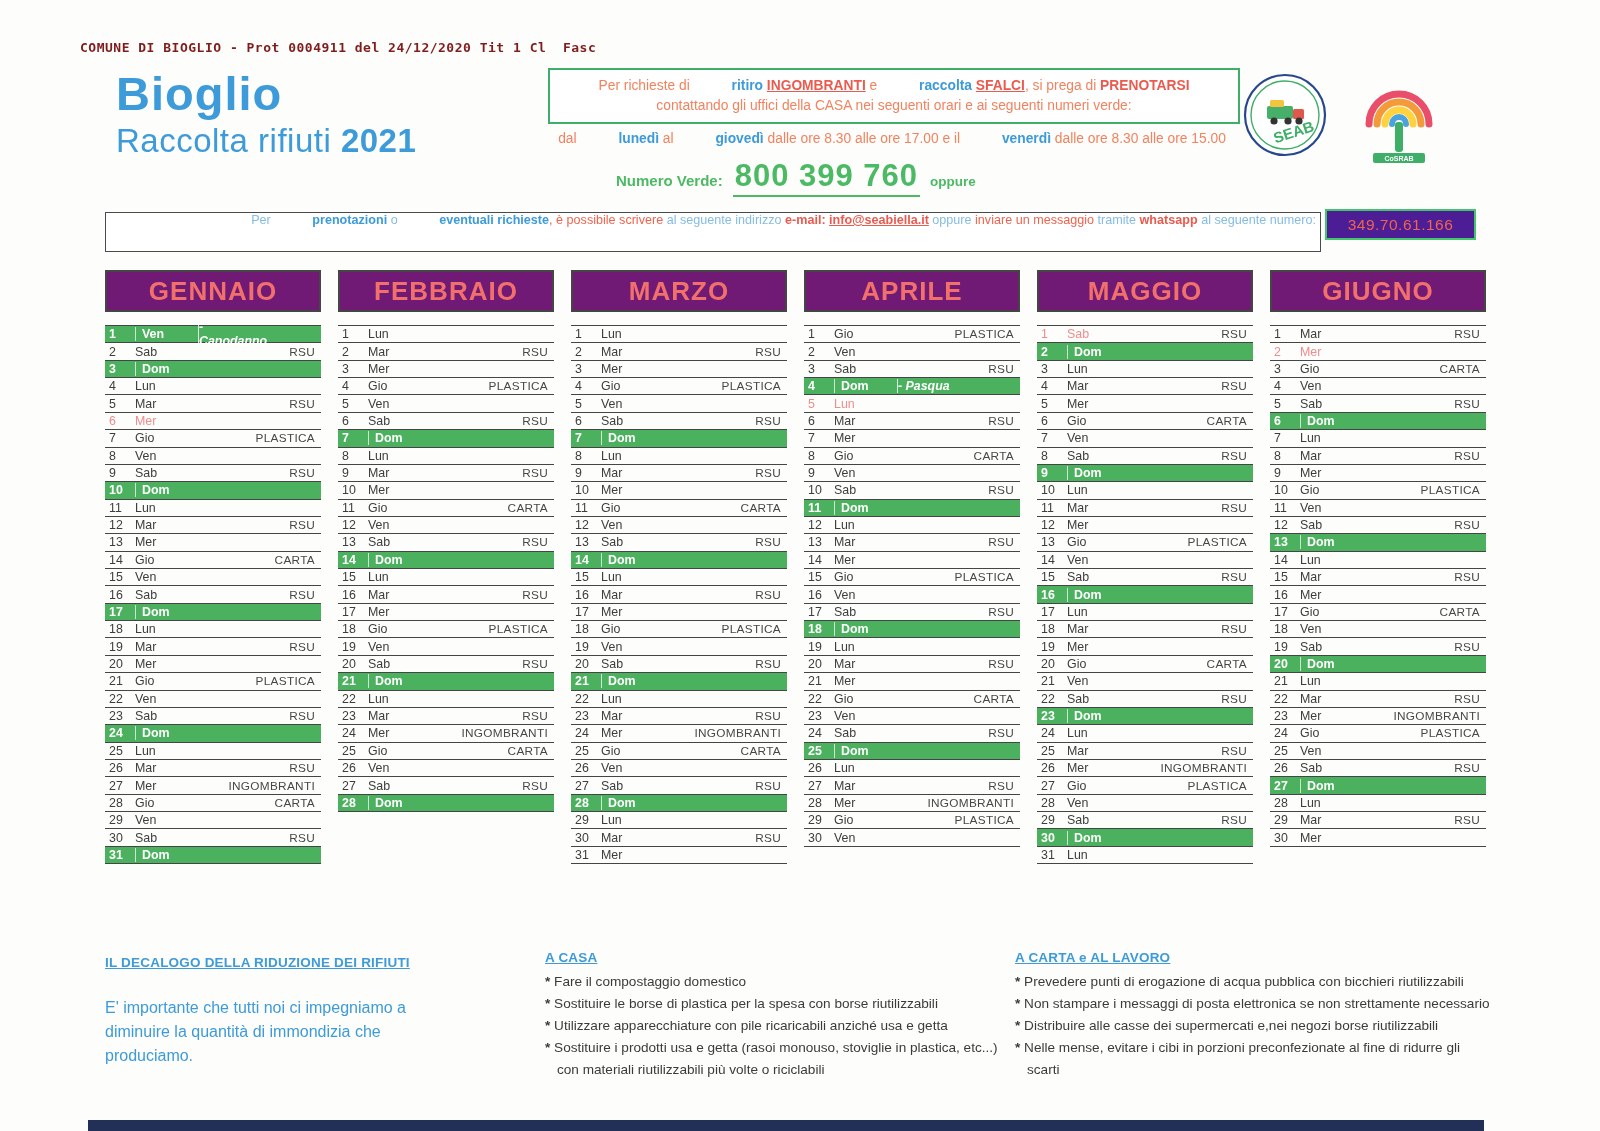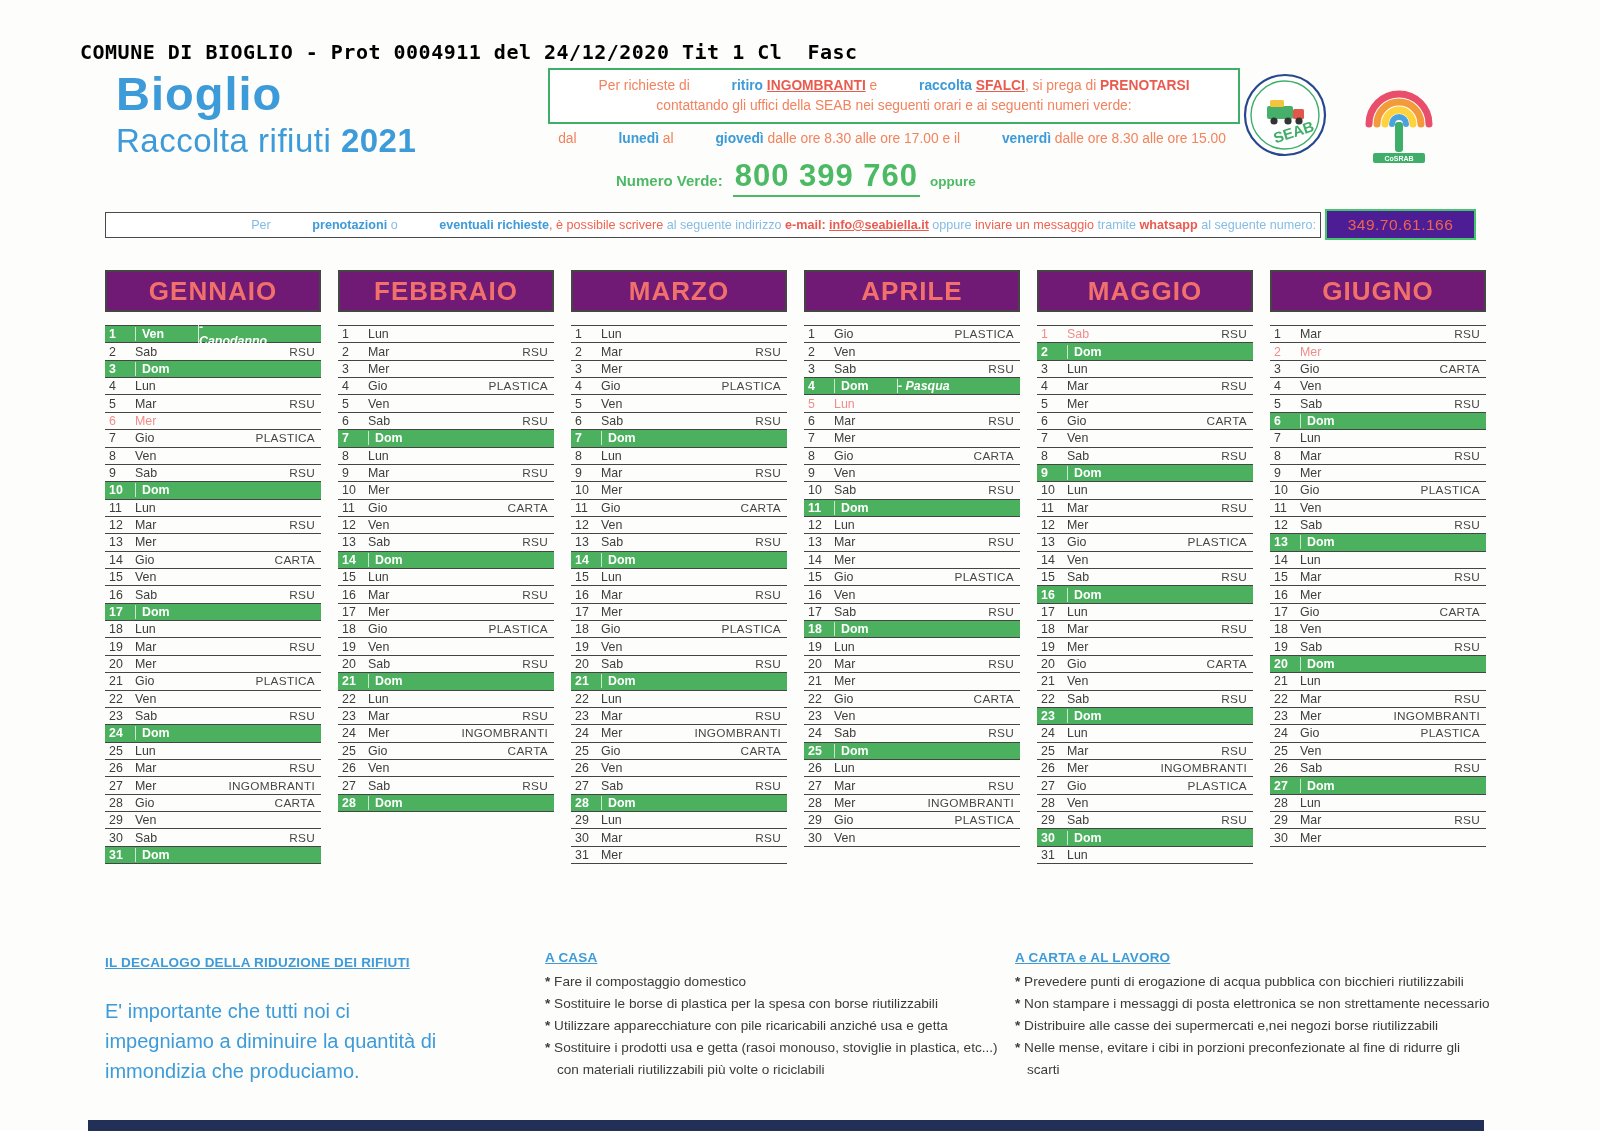--- a/index.html
+++ b/index.html
@@ -4,21 +4,21 @@
 <style>
   html,body{margin:0;padding:0;}
   body{
     width:1600px;height:1131px;position:relative;background:#fdfdfb;
     font-family:"Liberation Sans",sans-serif;overflow:hidden;
   }
   .abs{position:absolute;}
 
   
   #prot-line{left:80px;top:40px;font-family:"DejaVu Sans Mono",monospace;
-    font-weight:bold;font-size:20px;color:#000000;white-space:pre;letter-spacing:.5px;}
+    font-weight:bold;font-size:13px;color:#7f1d1d;white-space:pre;letter-spacing:.5px;}
   #town-title{left:116px;top:66px;font-size:47px;font-weight:bold;color:#3d9bd9;letter-spacing:1px;}
   #subtitle{left:116px;top:122px;font-size:33px;color:#3d9bd9;letter-spacing:.5px;}
   #subtitle b{font-weight:bold;}
 
   
   #info-box{left:548px;top:68px;width:688px;height:52px;border:2.5px solid #3fae68;
     display:flex;flex-direction:column;justify-content:center;text-align:center;
     font-size:13.8px;line-height:1.45;background:#fff;}
   #hours-line{left:548px;top:131px;width:688px;text-align:center;font-size:13.8px;}
 
@@ -29,22 +29,22 @@
   .seg-ru{color:#ea5b4f;font-weight:bold;text-decoration:underline;}
   .seg-lb{color:#85bce4;}
 
   
   #numero-verde{left:616px;top:158px;display:flex;align-items:baseline;gap:10px;color:#4cb964;}
   #nv-label{font-size:15px;font-weight:bold;}
   .nv-number{font-size:31px;font-weight:bold;border-bottom:2.5px solid #4cb964;padding:0 2px 1px 2px;letter-spacing:1px;}
   #nv-conj{font-size:13.5px;font-weight:bold;}
 
   
-  #notice-bar{left:105px;top:212px;width:1216px;height:26px;border:1.6px solid #4a4a4a;
-    background:#fff;display:flex;align-items:center;justify-content:flex-end;
+  #notice-bar{left:105px;top:212px;width:1216px;height:40px;border:1.6px solid #4a4a4a;
+    background:#fff;display:flex;align-items:flex-start;justify-content:flex-end;
     font-size:12.6px;padding-right:4px;box-sizing:border-box;white-space:pre-wrap;}
   #whatsapp-box{left:1325px;top:209px;width:147px;height:27px;border:2px solid #42c56d;
     background:#4c1d95;display:flex;align-items:center;justify-content:center;
     color:#f0634f;font-size:15.5px;letter-spacing:.5px;}
 
   
   #calendar{left:105px;top:270px;display:flex;gap:17px;}
   .month-col{width:216px;}
   .month-header{height:38px;border:2px solid #454545;background:#701a75;display:flex;
     align-items:center;justify-content:center;color:#f2706b;font-weight:bold;
@@ -58,21 +58,21 @@
   .cell-waste{flex:1;text-align:right;padding-right:6px;font-size:11.8px;color:#474747;letter-spacing:.3px;}
   .day-row.sunday{background:#4cb15f;color:#fff;font-weight:bold;}
   .day-row.sunday .cell-num{border-right:1.5px solid rgba(255,255,255,.7);}
   .day-row.sunday .cell-day{padding-left:6px;}
   .day-row.sunday .cell-waste{color:#fff;}
   .day-row.holiday .cell-num,.day-row.holiday .cell-day{color:#ef8d8d;}
 
   
   .foot-title{font-size:13.5px;font-weight:bold;color:#3d9bd9;text-decoration:underline;letter-spacing:.2px;}
   #decalogo{left:105px;top:955px;width:340px;}
-  #decalogo-text{margin-top:26px;font-size:20px;color:#3d9bd9;line-height:1.5;}
+  #decalogo-text{margin-top:26px;font-size:16px;color:#3d9bd9;line-height:1.5;}
   #acasa{left:545px;top:950px;width:470px;}
   #acasalavoro{left:1015px;top:950px;width:480px;}
   .bullet-list{margin-top:6px;}
   .bullet-line{font-size:13.6px;color:#3b3b3b;line-height:1.62;padding-left:12px;text-indent:-12px;}
   .bullet-line::before{content:"* ";font-weight:bold;}
 
   
   #seab-logo{left:1243px;top:72px;}
   #tree-logo{left:1352px;top:68px;}
 
@@ -81,21 +81,21 @@
 </head>
 <body>
 
 <div class="abs" id="prot-line">COMUNE DI BIOGLIO - Prot 0004911 del 24/12/2020 Tit 1 Cl  Fasc</div>
 
 <div class="abs" id="town-title">Bioglio</div>
 <div class="abs" id="subtitle"><span>Raccolta rifiuti </span><b>2021</b></div>
 
 <div class="abs" id="info-box">
   <div><span class="seg-o">Per richieste di </span><span class="seg-b">ritiro </span><span class="seg-ru">INGOMBRANTI</span><span class="seg-o"> e </span><span class="seg-b">raccolta </span><span class="seg-ru">SFALCI</span><span class="seg-o">, si prega di </span><span class="seg-rb">PRENOTARSI</span></div>
-  <div class="seg-o">contattando gli uffici della SEAB nei seguenti orari e ai seguenti numeri verde:</div>
+  <div class="seg-o">contattando gli uffici della CASA nei seguenti orari e ai seguenti numeri verde:</div>
 </div>
 <div class="abs" id="hours-line"><span class="seg-o">dal </span><span class="seg-b">lunedì</span><span class="seg-o"> al </span><span class="seg-b">giovedì</span><span class="seg-o"> dalle ore 8.30 alle ore 17.00 e il </span><span class="seg-b">venerdì</span><span class="seg-o"> dalle ore 8.30 alle ore 15.00</span></div>
 
 <div class="abs" id="numero-verde">
   <span id="nv-label">Numero Verde:</span>
   <span class="nv-number">800 399 760</span>
   <span id="nv-conj">oppure</span>
 </div>
 
 <div class="abs" id="seab-logo">

